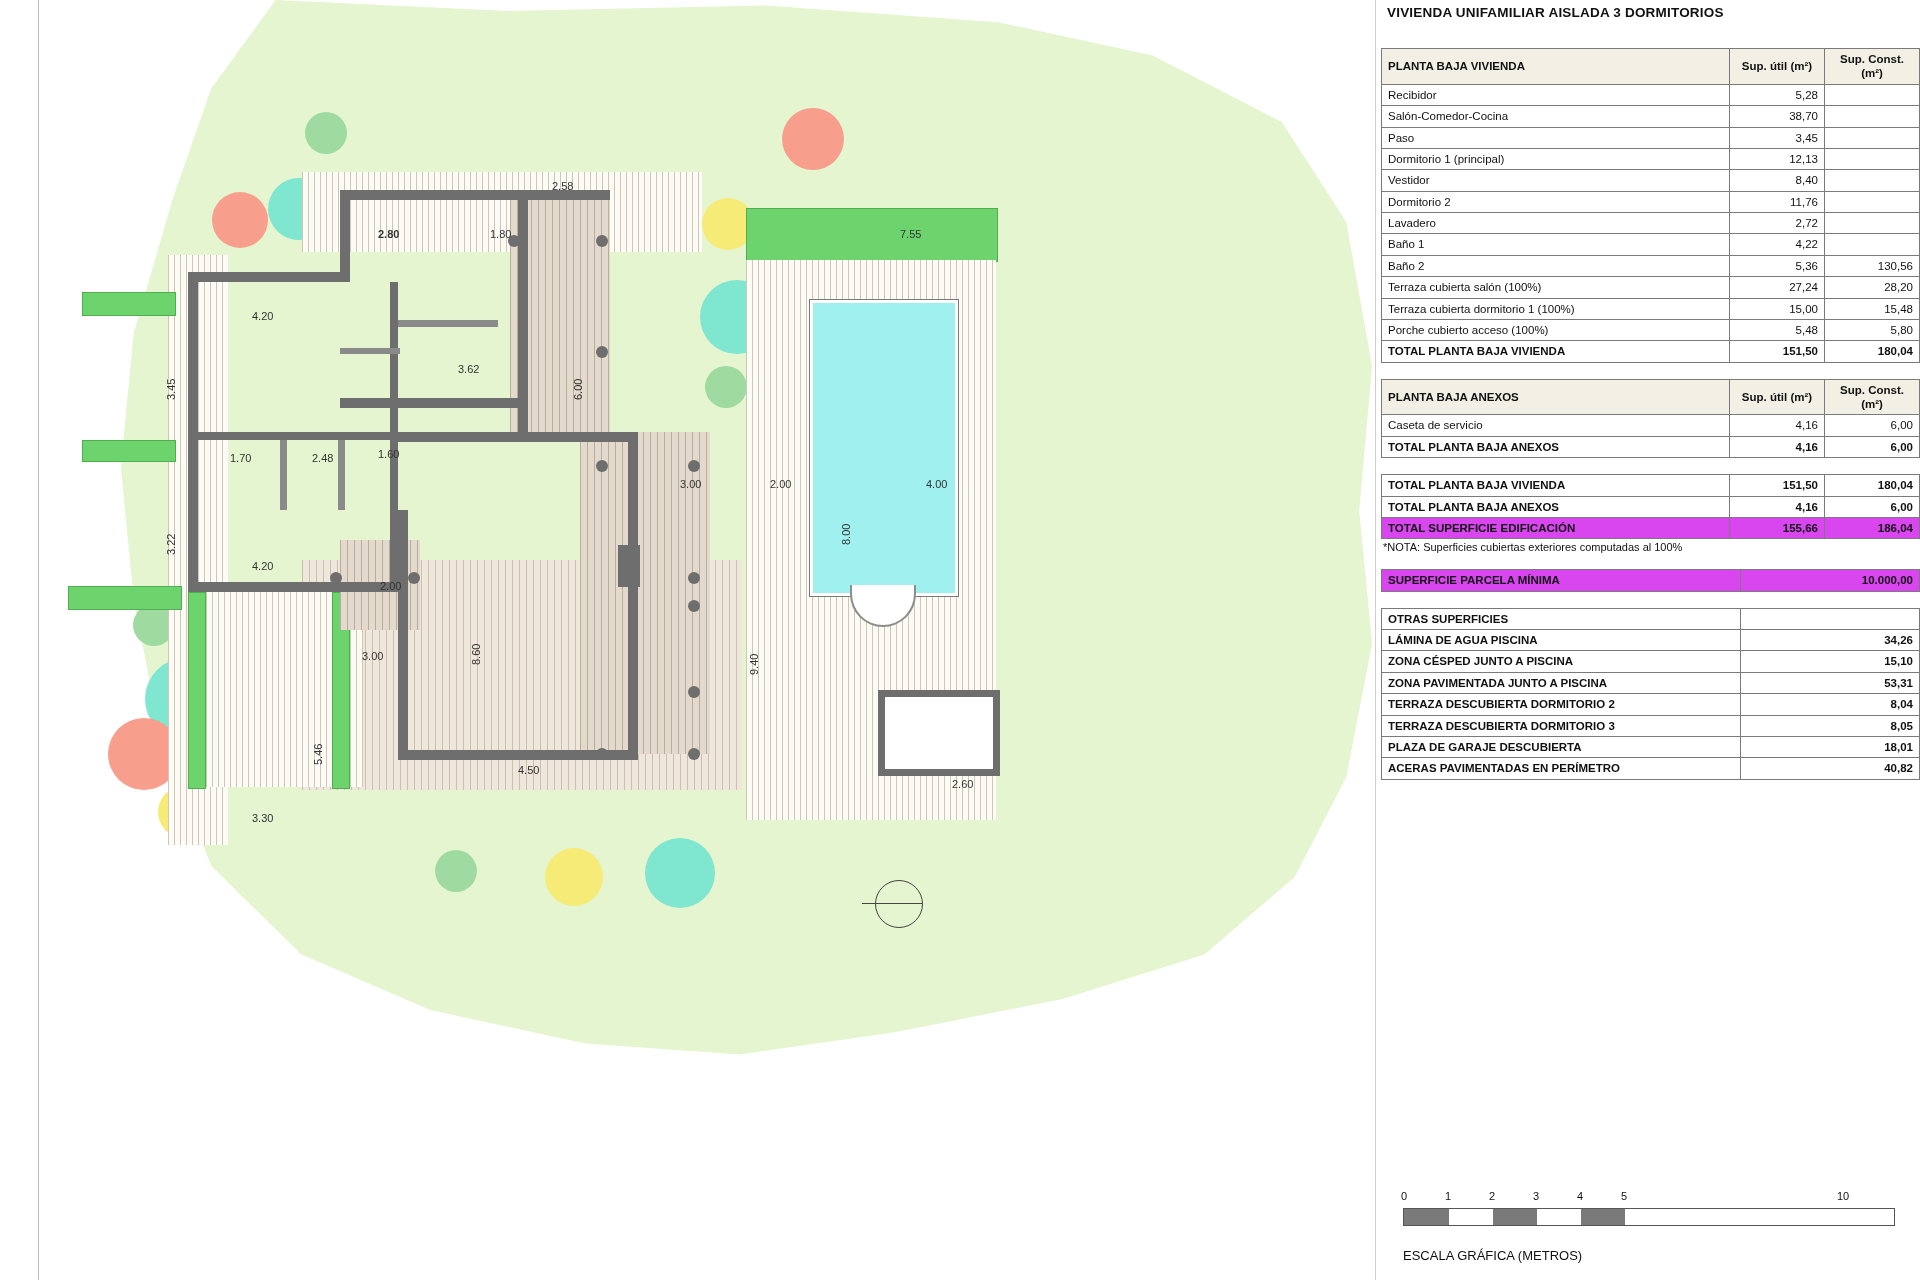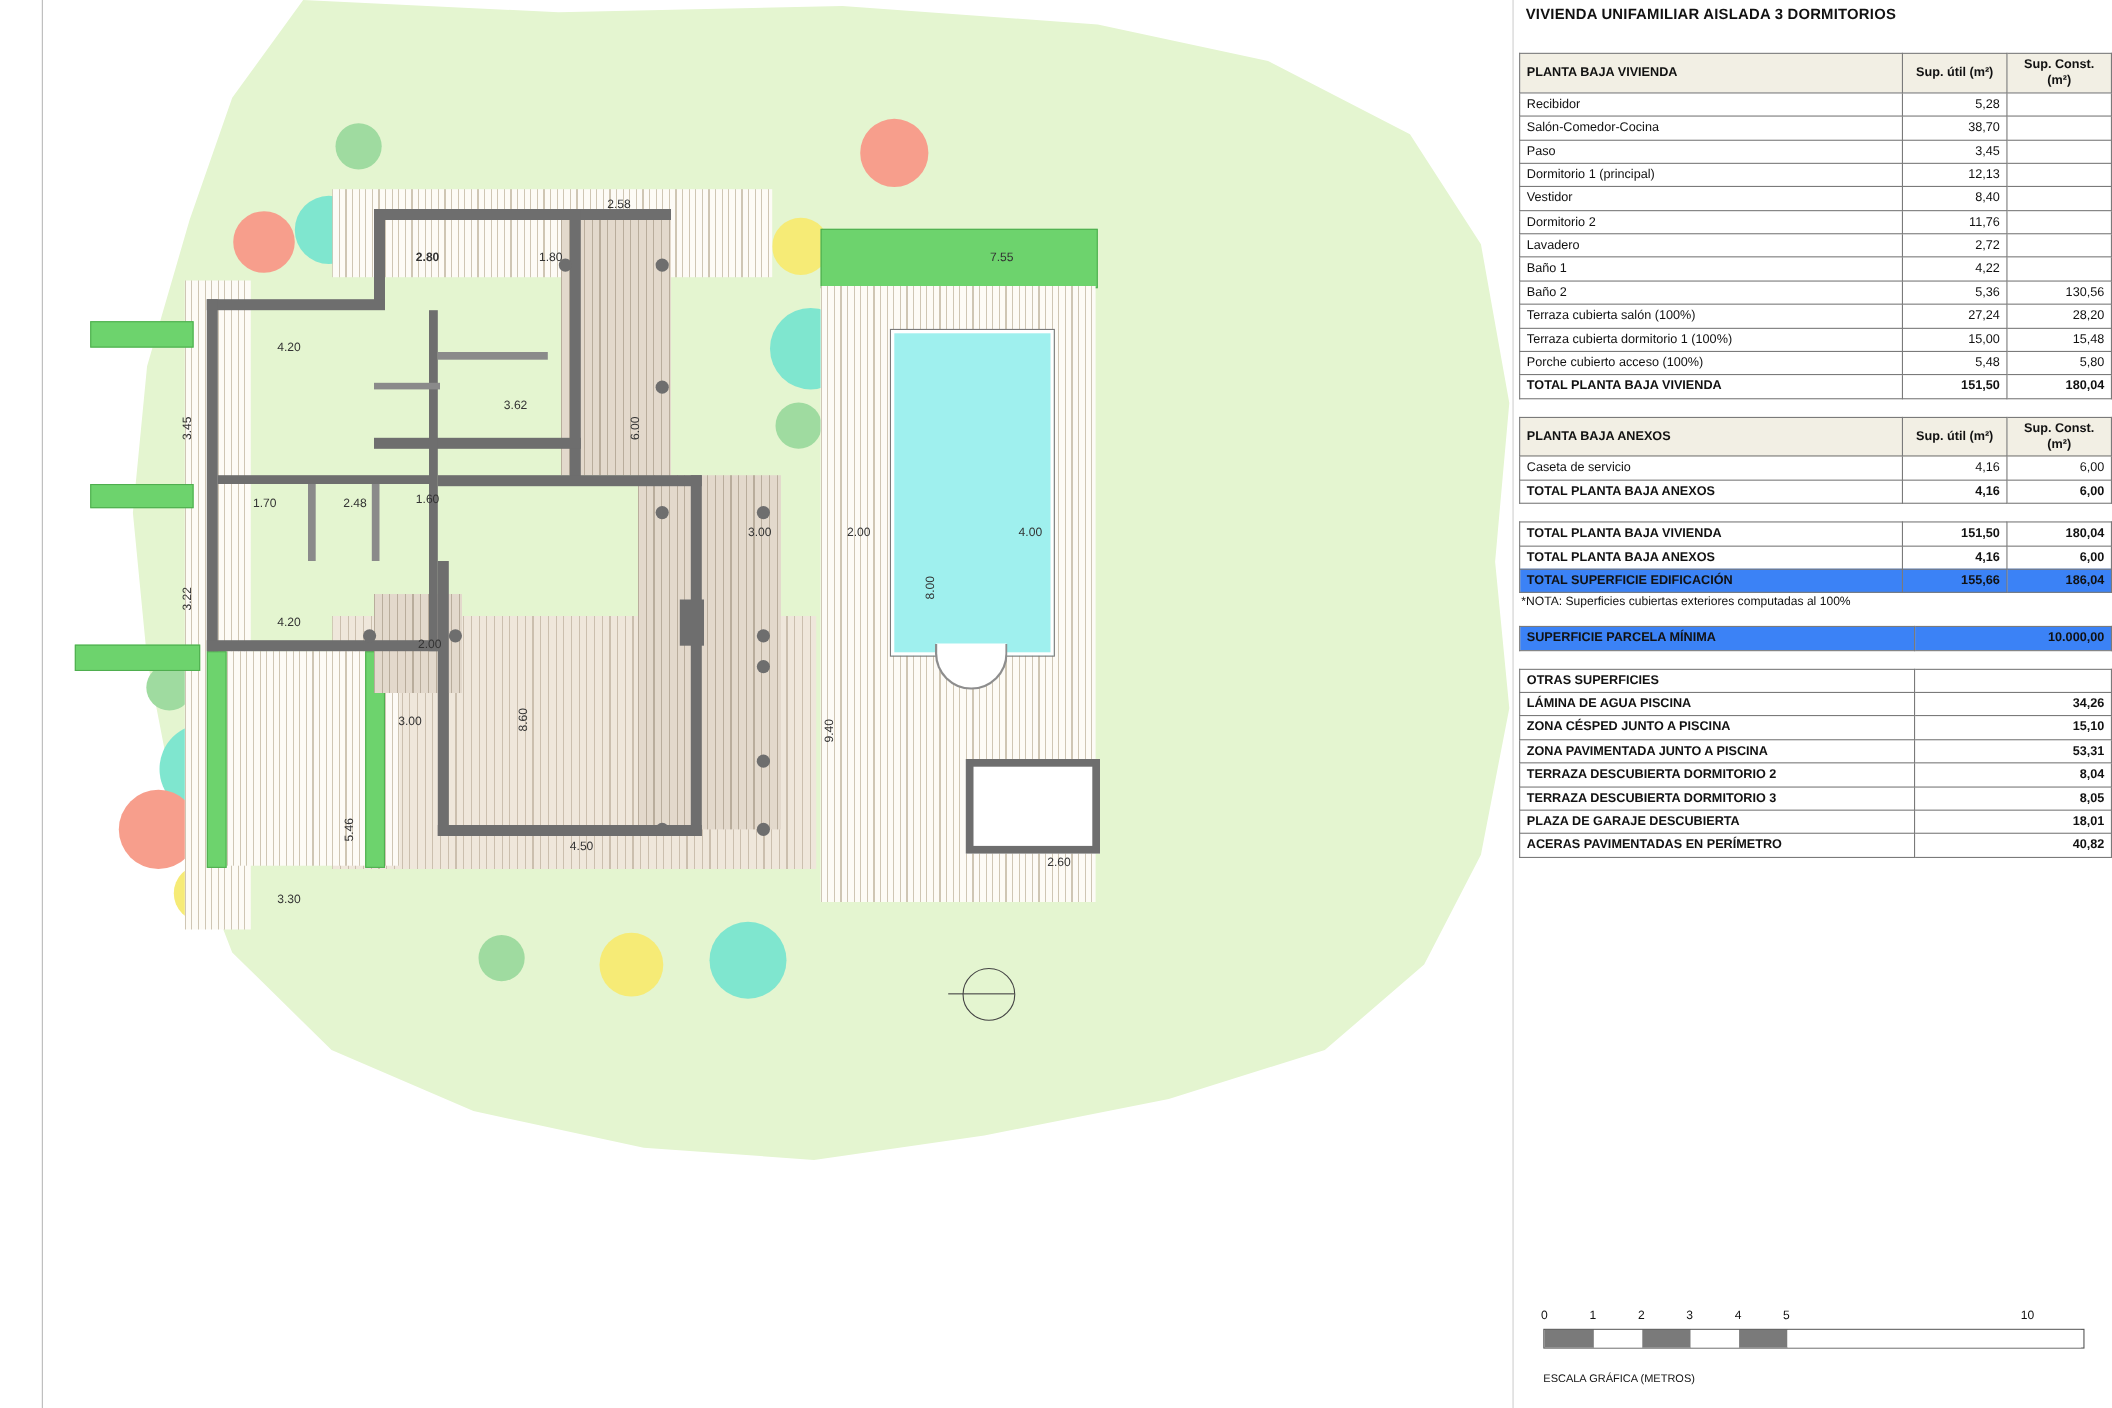--- a/index.html
+++ b/index.html
@@ -51,30 +51,30 @@
   .panel{position:absolute;left:1375px;top:0;width:545px;height:1280px;}
   .panel-rule{position:absolute;left:0;top:0;width:1px;height:1280px;background:#cfcfcf;}
   .doc-title{position:absolute;left:12px;top:5px;font-size:13.5px;font-weight:bold;letter-spacing:.2px;color:#111;}
 
   table.t{border-collapse:collapse;width:539px;margin-left:6px;font-size:11.5px;color:#111;}
   table.t td,table.t th{border:1px solid #7a7a7a;padding:3px 6px;line-height:1.25;}
   .hdr td{background:#f2efe4;font-weight:bold;text-align:center;}
   .hdr td.first{text-align:left;}
   .num{text-align:right;width:82px;}
   .tot td{font-weight:bold;}
-  .blue td{background:#3b82f6;font-weight:bold;}
+  .blue td{background:#d946ef;font-weight:bold;}
   .note{font-size:11px;color:#111;margin:2px 0 0 8px;}
   .gap{height:16px;}
   .bold td{font-weight:bold;}
 
   .scalebar{position:absolute;left:1375px;top:1190px;width:520px;}
   .sb-track{position:relative;margin-left:28px;width:490px;height:16px;border:1px solid #555;background:#fff;display:flex;}
   .sb-seg{height:100%;}
   .sb-num{position:absolute;font-size:11px;color:#111;}
-  .sb-cap{margin-left:28px;margin-top:22px;font-size:10px;color:#111;}
+  .sb-cap{margin-left:28px;margin-top:22px;font-size:13px;color:#111;}
 </style>
 </head>
 <body>
 
 <div class="sheet">
 
   <div class="left-rule"></div>
 
   <div class="plan">
 

